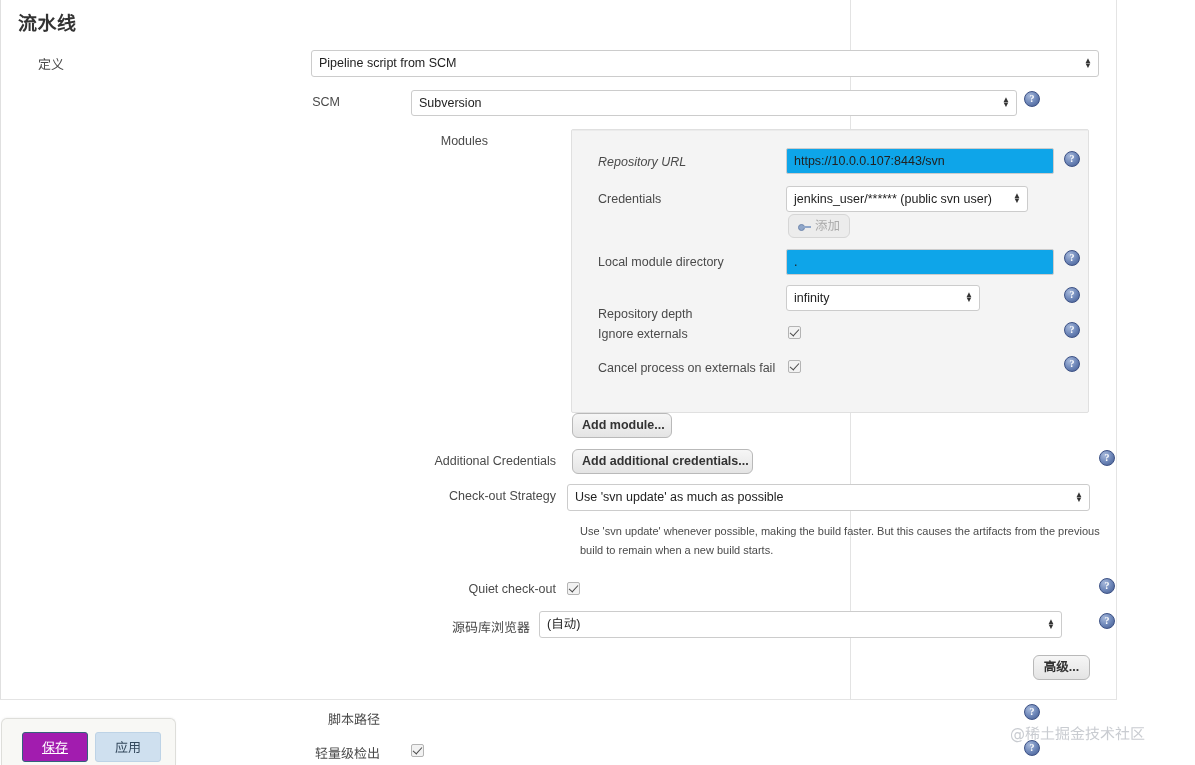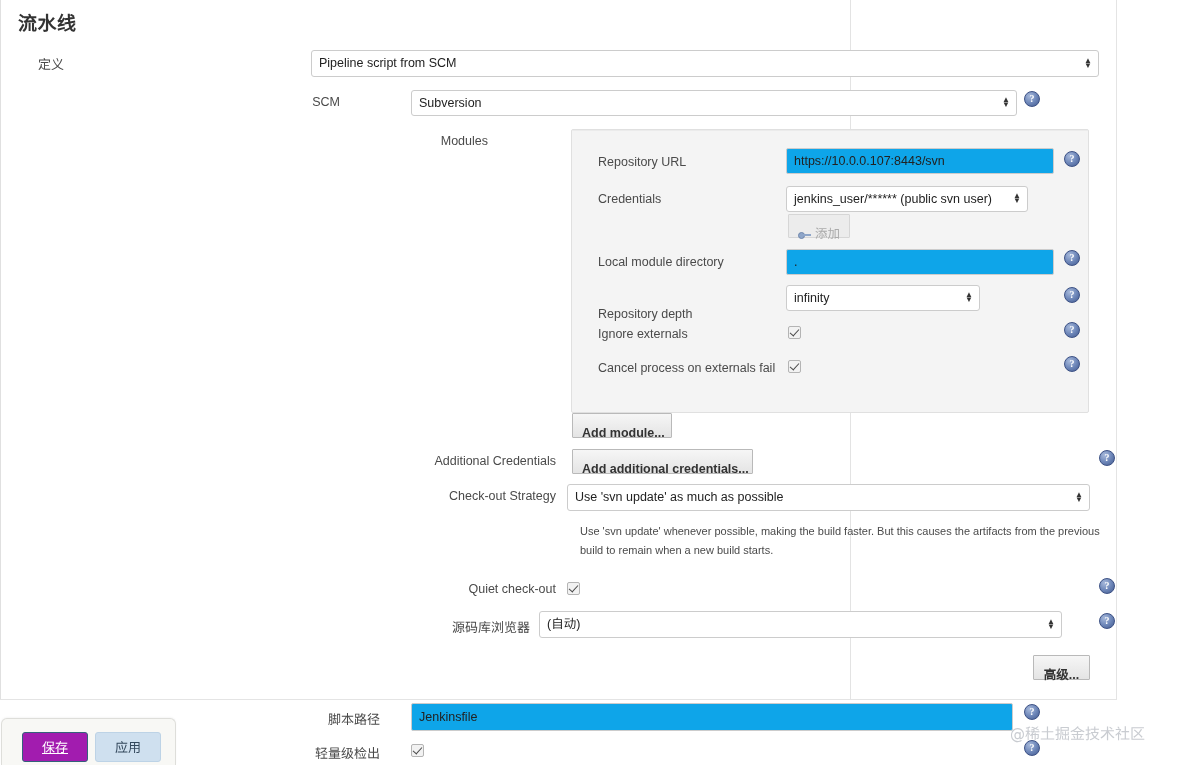--- a/index.html
+++ b/index.html
@@ -129,26 +129,26 @@
   }
   .module-box .inner-line {
     position: absolute; left: 0; right: 0; top: 0; height: 1px; background: #ebebeb;
   }
 
   
   .btn {
     position: absolute;
     background: linear-gradient(#f6f6f6, #e4e4e4);
     border: 1px solid #b9b9b9;
-    border-radius: 1px;
+    border-radius: 6px;
     font-size: 12.5px; font-weight: bold;
     color: #333;
     text-align: center;
     height: 25px; line-height: 23px;
-    padding: 8px 9px;
+    padding: 0 9px;
     white-space: nowrap;
   }
   .btn.disabled {
     background: #ececec; border: 1px solid #d6d6d6; color: #aaaaaa;
     font-weight: normal;
   }
   .btn .keyicon {
     display: inline-block; width: 13px; height: 8px; margin-right: 4px;
     vertical-align: middle; position: relative;
   }
@@ -230,21 +230,21 @@
       </span>
   </div>
   <div class="help" style="left:1024px; top:91px;">?</div>
 
   <div class="lbl" style="left:368px; top:134px; width:120px;">Modules</div>
 
   <div class="module-box" style="left:571px; top:129px; width:518px; height:284px;">
     <div class="inner-line"></div>
   </div>
 
-  <div class="lbl" style="left:598px; top:155px; width:160px; text-align:left;">Repository URL</div>
+  <div class="lbl" style="left:598px; top:155px; width:160px; text-align:left;font-style:italic;">Repository URL</div>
   <div class="inp" style="left:786px; top:148px; width:268px;">https://10.0.0.107:8443/svn</div>
   <div class="help" style="left:1064px; top:151px;">?</div>
 
   <div class="lbl" style="left:598px; top:192px; width:160px; text-align:left;">Credentials</div>
   <div class="sel" style="left:786px; top:186px; width:242px;">
     <span>jenkins_user/****** (public svn user)</span>
     <span class="arrows">
         <i>▲</i>
         <i>▼</i>
       </span>
@@ -301,21 +301,20 @@
     <span class="arrows">
         <i>▲</i>
         <i>▼</i>
       </span>
   </div>
   <div class="help" style="left:1099px; top:613px;">?</div>
 
   <div class="btn" style="left:1033px; top:655px; width:57px;">高级...</div>
 
   <div class="lbl cn" style="left:280px; top:709px; width:100px;">脚本路径</div>
-  <div class="inp tall" style="left:411px; top:703px; width:602px;">Jenkinsfile</div>
   <div class="help" style="left:1024px; top:704px;">?</div>
 
   <div class="lbl cn" style="left:280px; top:743px; width:100px;">轻量级检出</div>
   <div class="cbx" style="left:411px; top:744px;"></div>
   <div class="help" style="left:1024px; top:740px;">?</div>
 
   <div class="savebar">
     <div class="sv-btn sv-save">保存</div>
     <div class="sv-btn sv-apply">应用</div>
   </div>

